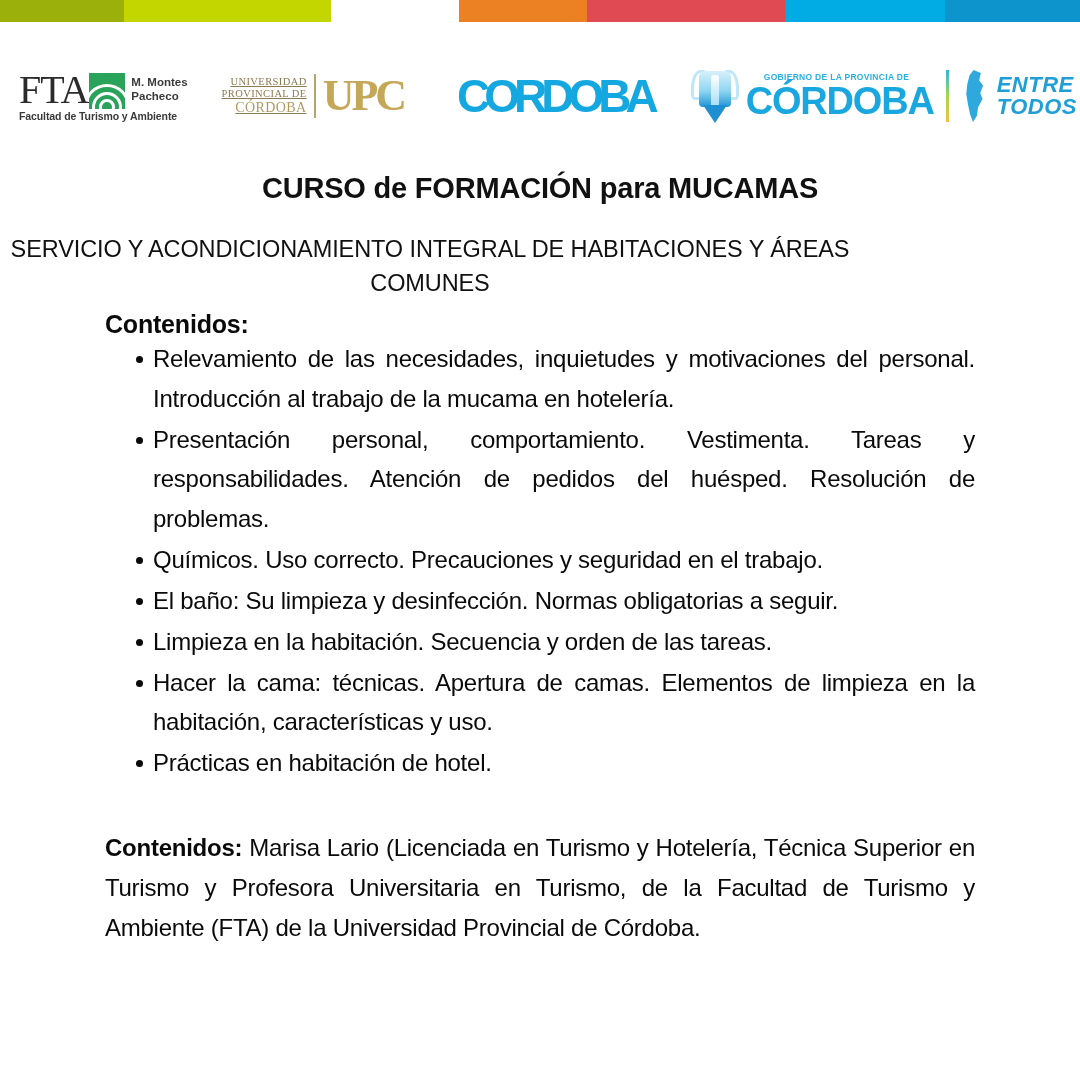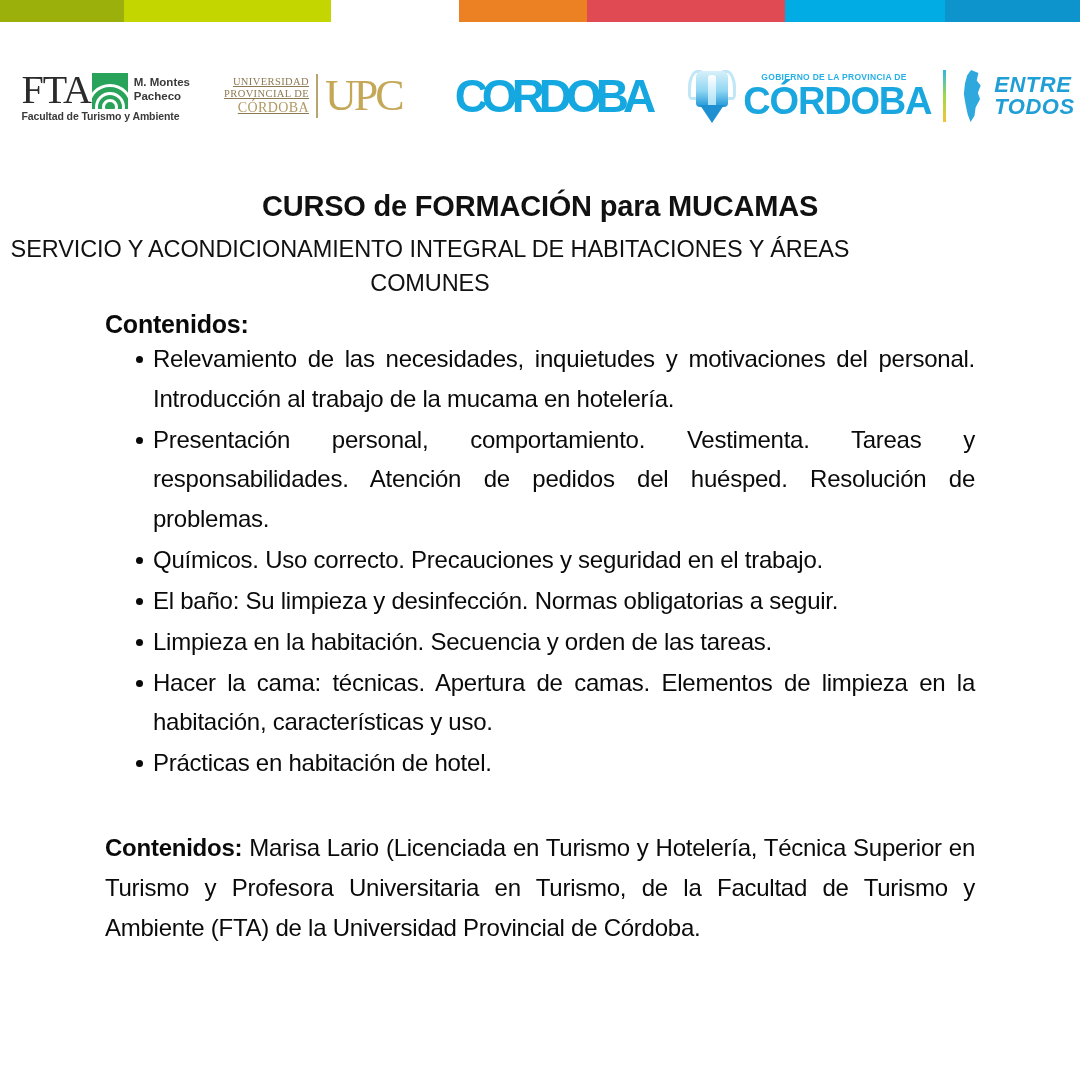--- a/index.html
+++ b/index.html
@@ -100,21 +100,21 @@
     padding-right: 7px;
     text-decoration: underline;
   }
   .upc-words .l1 { font-size: 10.5px; letter-spacing: 0.4px; }
   .upc-words .l2 { font-size: 10.5px; letter-spacing: 0.4px; }
   .upc-words .l3 { font-size: 14px; letter-spacing: 0.4px; color: #b09a63; }
   .upc-bar { width: 2px; height: 44px; background: #b8a46e; }
   .upc-mark {
     font-family: "Liberation Serif", serif;
     font-size: 44px;
-    font-weight: 400;
+    font-weight: 700;
     letter-spacing: -3px;
     color: #c4a857;
     padding-left: 7px;
     line-height: 1;
   }
 
   
   #logo-cordoba-city { margin-left: 53px; text-align: right; }
   .cba-city {
     font-family: "Liberation Sans", sans-serif;
@@ -202,21 +202,21 @@
     color: #1f9fd6;
     line-height: 0.98;
     letter-spacing: 0.5px;
   }
   .entre-words .e1 { font-size: 22px; }
   .entre-words .e2 { font-size: 22px; }
 
   
   #title {
     position: absolute;
-    top: 190px;
+    top: 172px;
     left: 0; width: 1080px;
     text-align: center;
     font-size: 29px;
     font-weight: 700;
     color: #111111;
     letter-spacing: -0.2px;
   }
   #subtitle {
     position: absolute;
     top: 232px;

